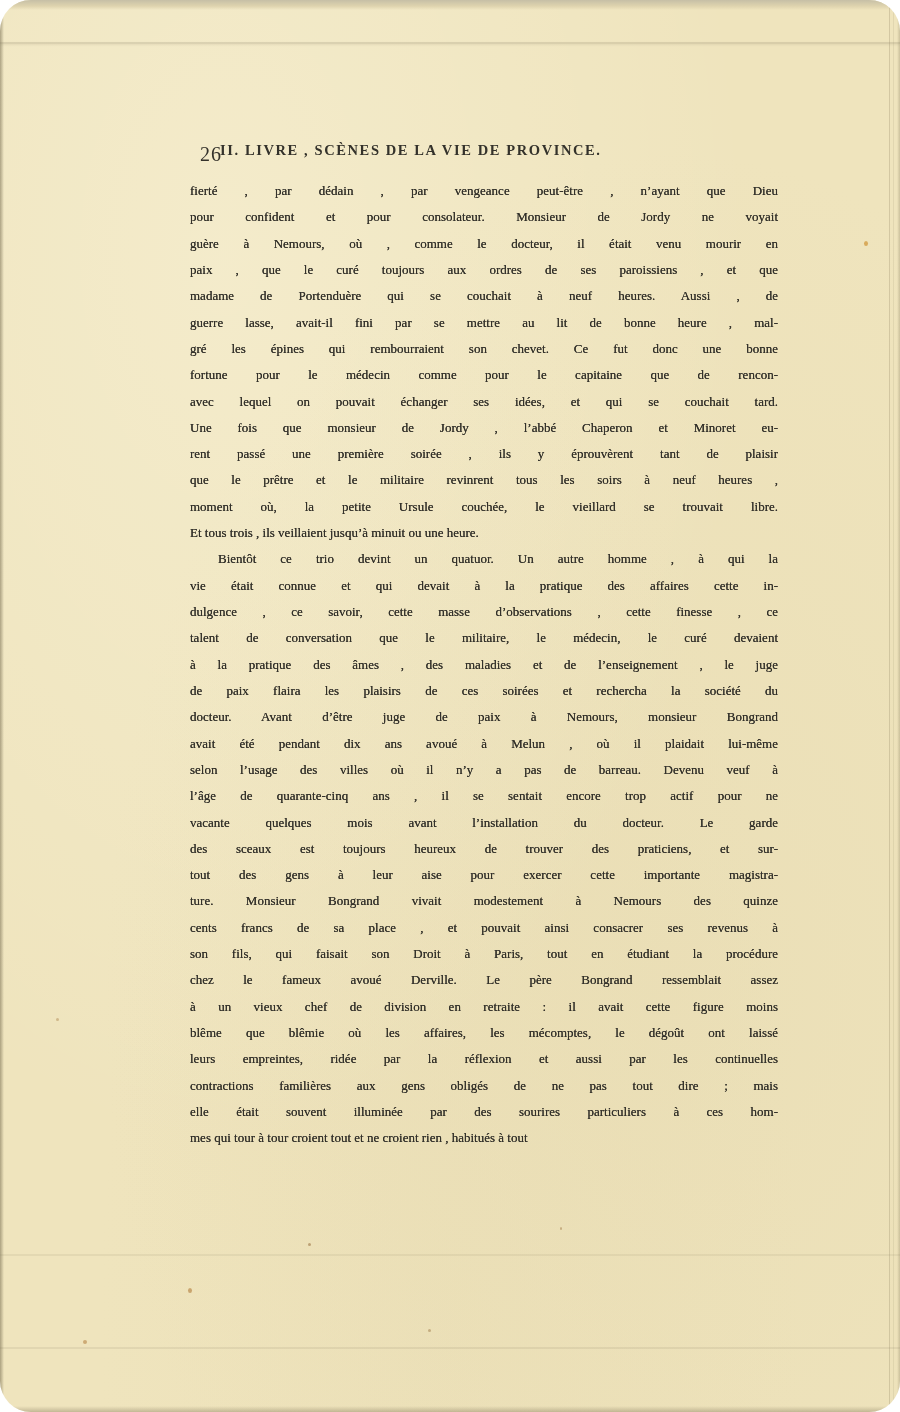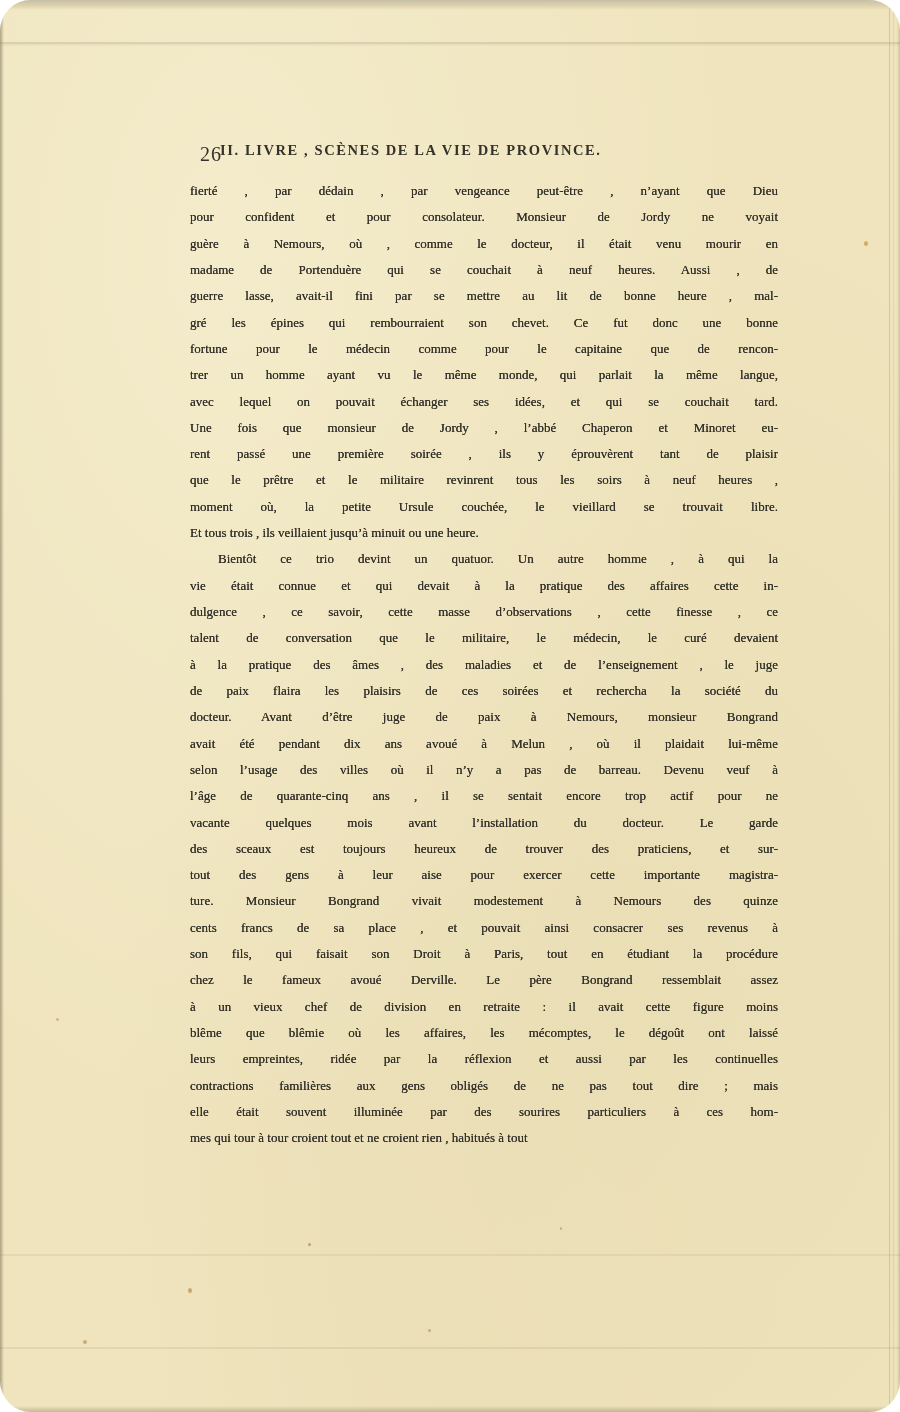--- a/index.html
+++ b/index.html
@@ -84,25 +84,25 @@
 
   <div class="header">
     <span class="pagenum">26</span>
     <span class="running-title">II. LIVRE , SCÈNES DE LA VIE DE PROVINCE.</span>
   </div>
 
   <div class="textblock">
     <div class="line">fierté , par dédain , par vengeance peut-être , n’ayant que Dieu</div>
     <div class="line">pour confident et pour consolateur. Monsieur de Jordy ne voyait</div>
     <div class="line">guère à Nemours, où , comme le docteur, il était venu mourir en</div>
+    <div class="line">paix , que le curé toujours aux ordres de ses paroissiens , et que</div>
     <div class="line">madame de Portenduère qui se couchait à neuf heures. Aussi , de</div>
     <div class="line">guerre lasse, avait-il fini par se mettre au lit de bonne heure , mal-</div>
     <div class="line">gré les épines qui rembourraient son chevet. Ce fut donc une bonne</div>
     <div class="line">fortune pour le médecin comme pour le capitaine que de rencon-</div>
-    <div class="line">trer un homme ayant vu le même monde, qui parlait la même langue,</div>
     <div class="line">avec lequel on pouvait échanger ses idées, et qui se couchait tard.</div>
     <div class="line">Une fois que monsieur de Jordy , l’abbé Chaperon et Minoret eu-</div>
     <div class="line">rent passé une première soirée , ils y éprouvèrent tant de plaisir</div>
     <div class="line">que le prêtre et le militaire revinrent tous les soirs à neuf heures ,</div>
     <div class="line">moment où, la petite Ursule couchée, le vieillard se trouvait libre.</div>
     <div class="line end">Et tous trois , ils veillaient jusqu’à minuit ou une heure.</div>
     <div class="line indent">Bientôt ce trio devint un quatuor. Un autre homme , à qui la</div>
     <div class="line">vie était connue et qui devait à la pratique des affaires cette in-</div>
     <div class="line">dulgence , ce savoir, cette masse d’observations , cette finesse , ce</div>
     <div class="line">talent de conversation que le militaire, le médecin, le curé devaient</div>

